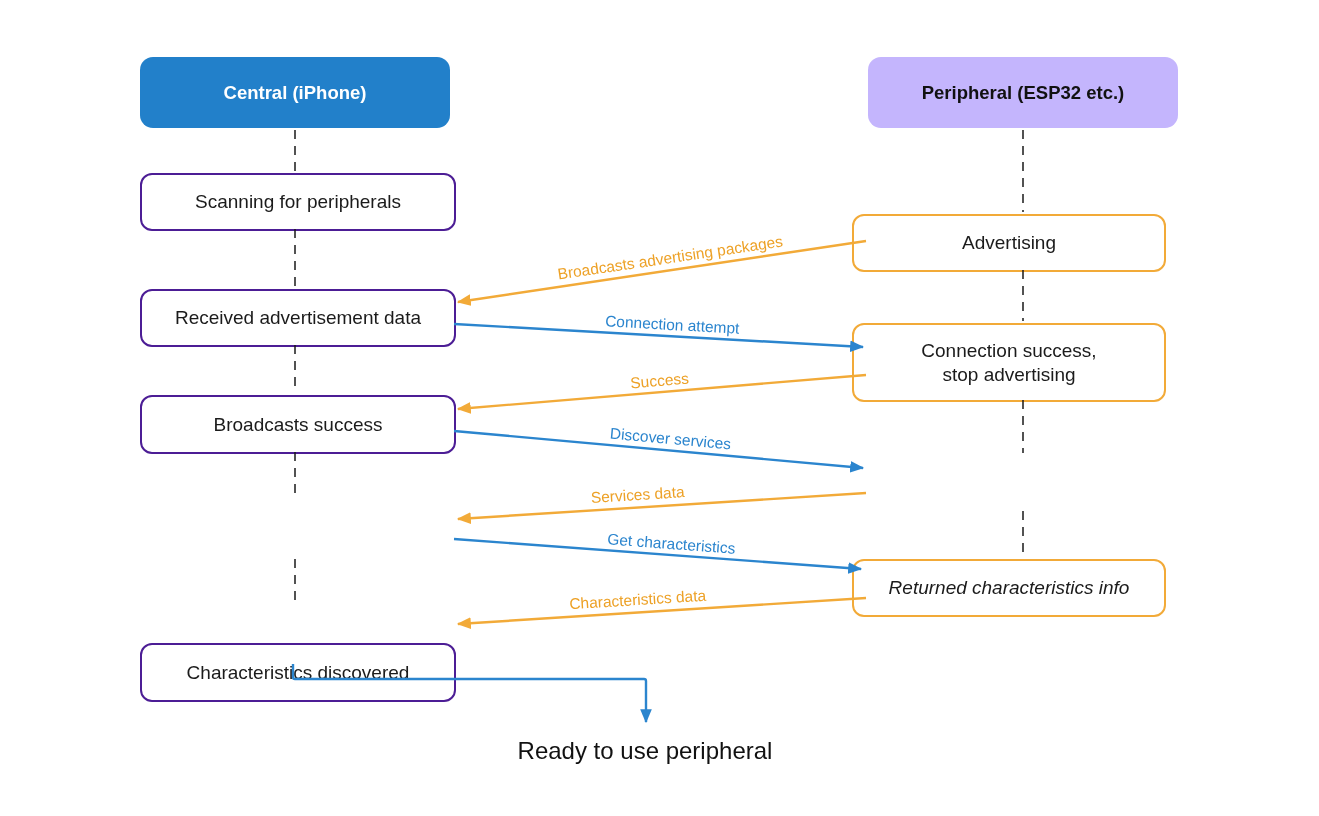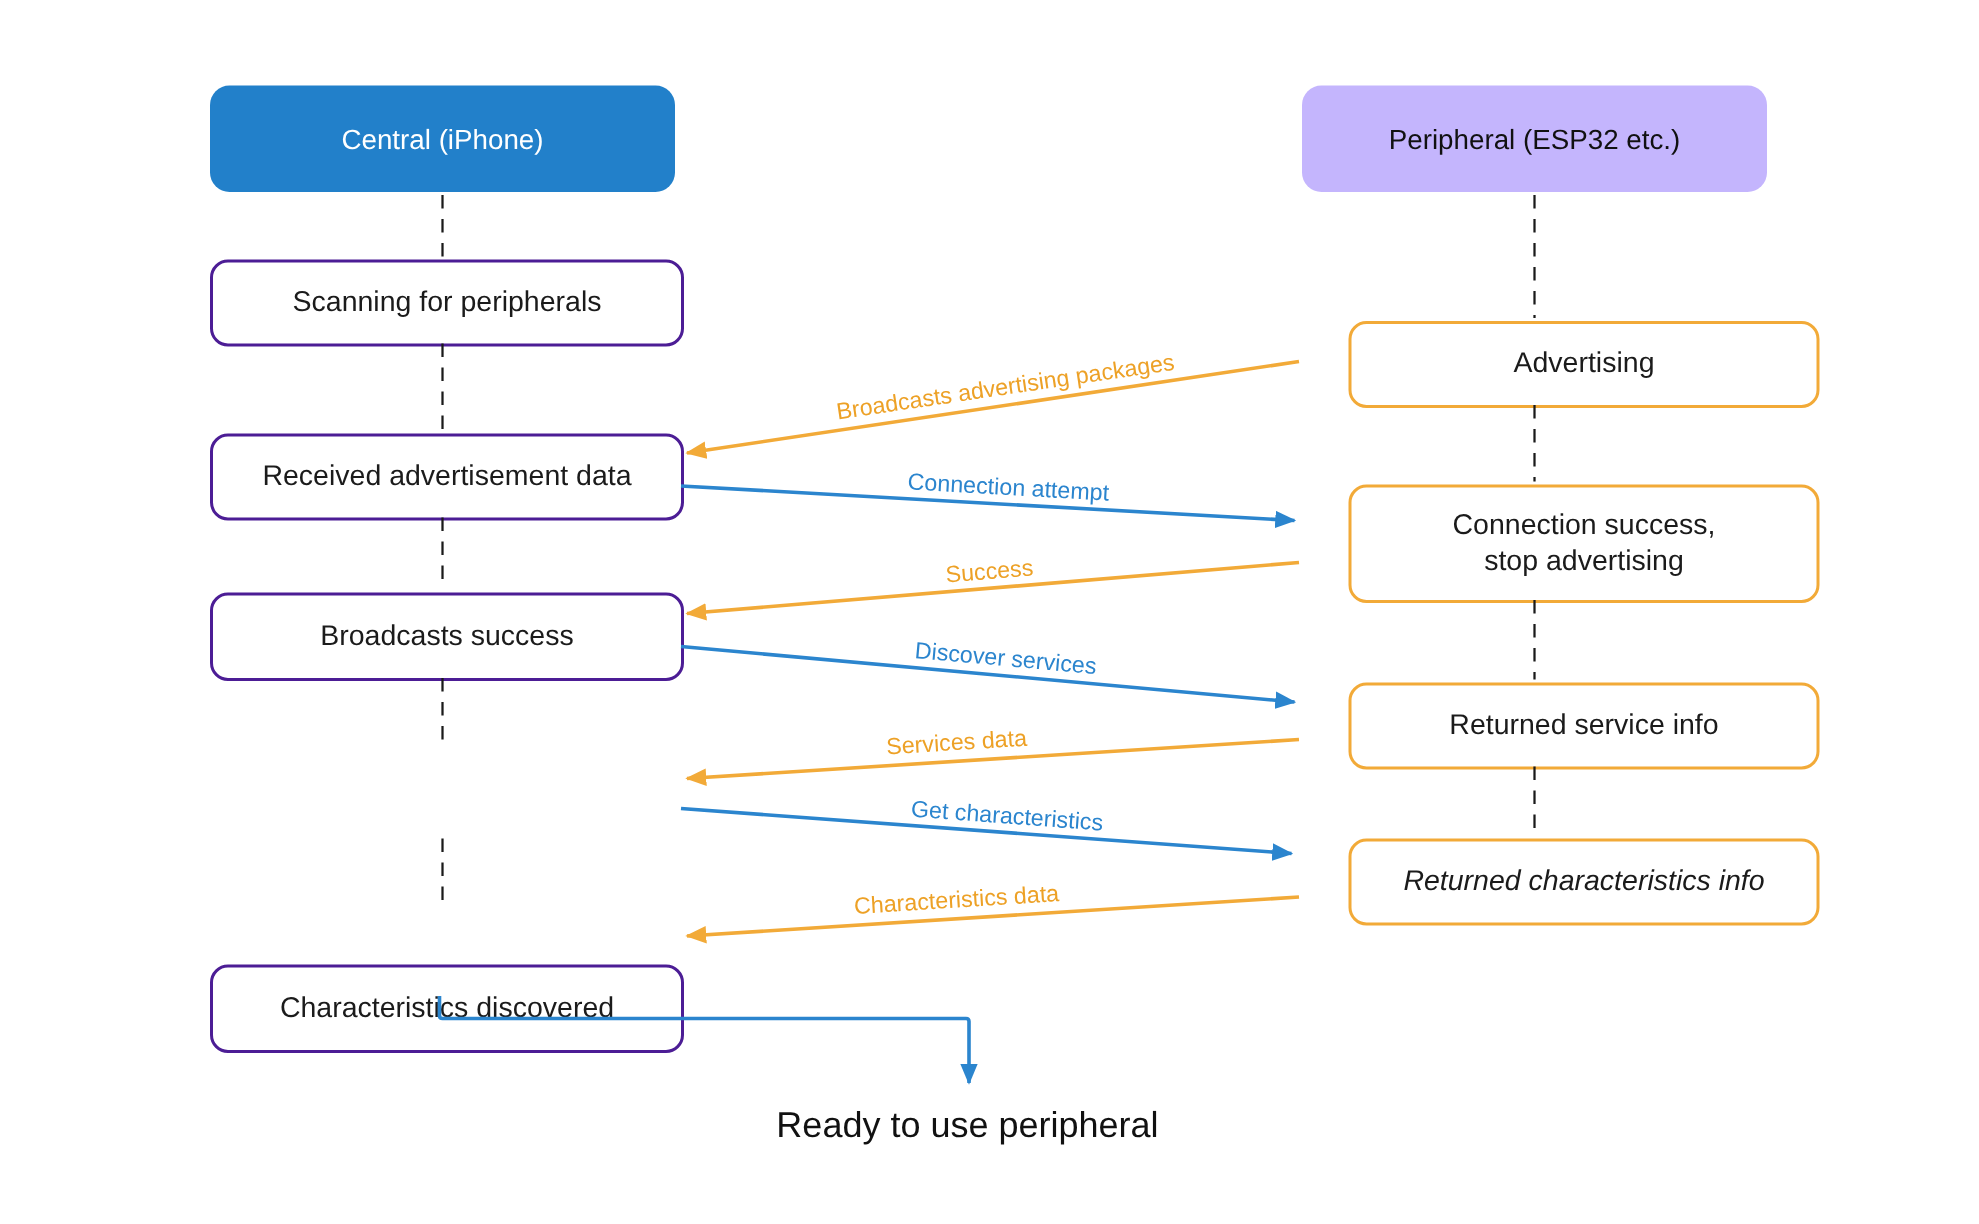--- a/index.html
+++ b/index.html
@@ -7,39 +7,39 @@
     position:relative;
     width:1319px;height:816px;
     background:#ffffff;
     font-family:"Liberation Sans", sans-serif;
     overflow:hidden;
   }
   .actor-box{
     position:absolute;
     display:flex;align-items:center;justify-content:center;
     border-radius:13px;
-    font-size:18.5px;font-weight:normal;
+    font-size:18.5px;font-weight:bold;
     text-align:center;
   }
   .actor-central{left:140px;top:57px;width:310px;height:71px;background:#2280CA;color:#ffffff;}
   .actor-peripheral{left:868px;top:57px;width:310px;height:71px;background:#c4b5fd;color:#111111;}
   .node{
     position:absolute;
     display:flex;align-items:center;justify-content:center;
     background:#ffffff;
     border-radius:12px;
     font-size:19px;color:#1b1b1b;
     text-align:center;
     white-space:pre-line;
     line-height:1.25;
   }
   .node.blue{border:2px solid #4c1d95;}
   .node.orange{border:2px solid #F2AA38;}
   .n-l{left:140px;width:312px;}
-  .n-r{left:899px;width:310px;}
+  .n-r{left:852px;width:310px;}
   .result-label{
     position:absolute;left:505px;top:737px;width:280px;
     text-align:center;font-size:24px;color:#111111;
   }
   svg.overlay{position:absolute;left:0;top:0;pointer-events:none;}
   .lifeline{stroke:#1a1a1a;stroke-width:1.5;stroke-dasharray:9 7;fill:none;}
   .arrow-blue{stroke:#2B85CE;stroke-width:2.4;fill:none;}
   .arrow-orange{stroke:#F2AA38;stroke-width:2.4;fill:none;}
   .lbl{font-family:"Liberation Sans", sans-serif;font-size:15.5px;text-anchor:middle;}
   .lbl-blue{fill:#2B85CE;}
@@ -54,21 +54,20 @@
   <div class="actor-box actor-peripheral">Peripheral (ESP32 etc.)</div>
 
   <div class="node blue n-l" style="top:173px;height:54px;">Scanning for peripherals</div>
   <div class="node blue n-l" style="top:289px;height:54px;">Received advertisement data</div>
   <div class="node blue n-l" style="top:395px;height:55px;">Broadcasts success</div>
   <div class="node blue n-l" style="top:643px;height:55px;">Characteristics discovered</div>
 
   <div class="node orange n-r" style="top:214px;height:54px;">Advertising</div>
   <div class="node orange n-r" style="top:323px;height:75px;">Connection success,
 stop advertising</div>
-  <div class="node orange n-r" style="top:455px;height:54px;">Returned service info</div>
   <div class="node orange n-r" style="top:559px;height:54px;font-style:italic;">Returned characteristics info</div>
 
   <svg class="overlay" width="1319" height="816" viewBox="0 0 1319 816">
     <defs>
       <marker id="ah-blue" viewBox="0 0 12 10" refX="11" refY="5" markerWidth="14" markerHeight="12" markerUnits="userSpaceOnUse" orient="auto">
         <path d="M0,0 L12,5 L0,10 Z" fill="#2B85CE"></path>
       </marker>
       <marker id="ah-orange" viewBox="0 0 12 10" refX="11" refY="5" markerWidth="14" markerHeight="12" markerUnits="userSpaceOnUse" orient="auto">
         <path d="M0,0 L12,5 L0,10 Z" fill="#F2AA38"></path>
       </marker>

